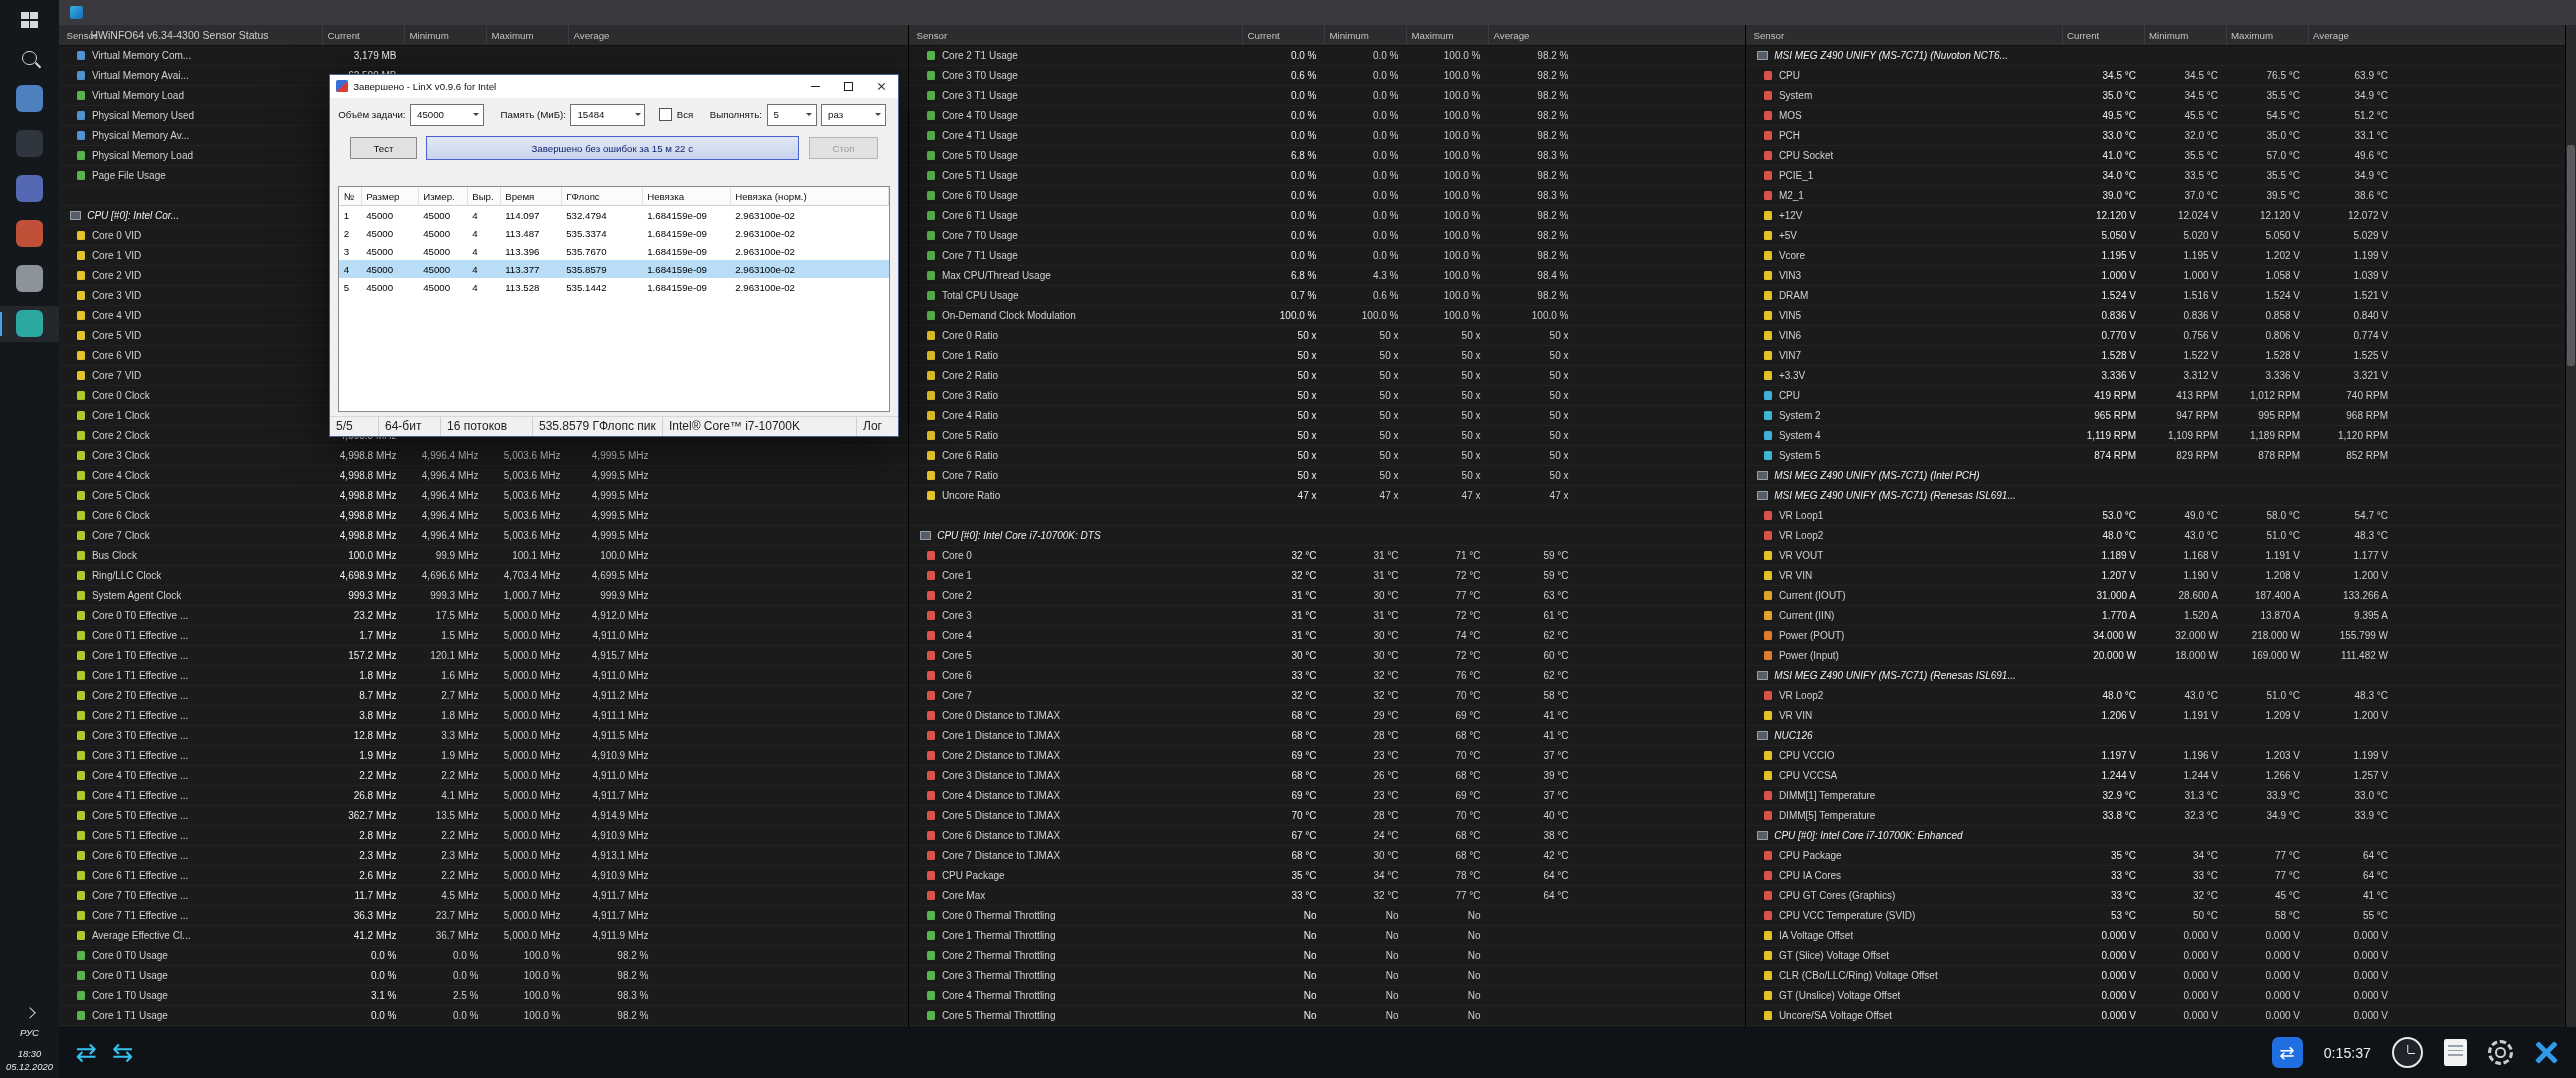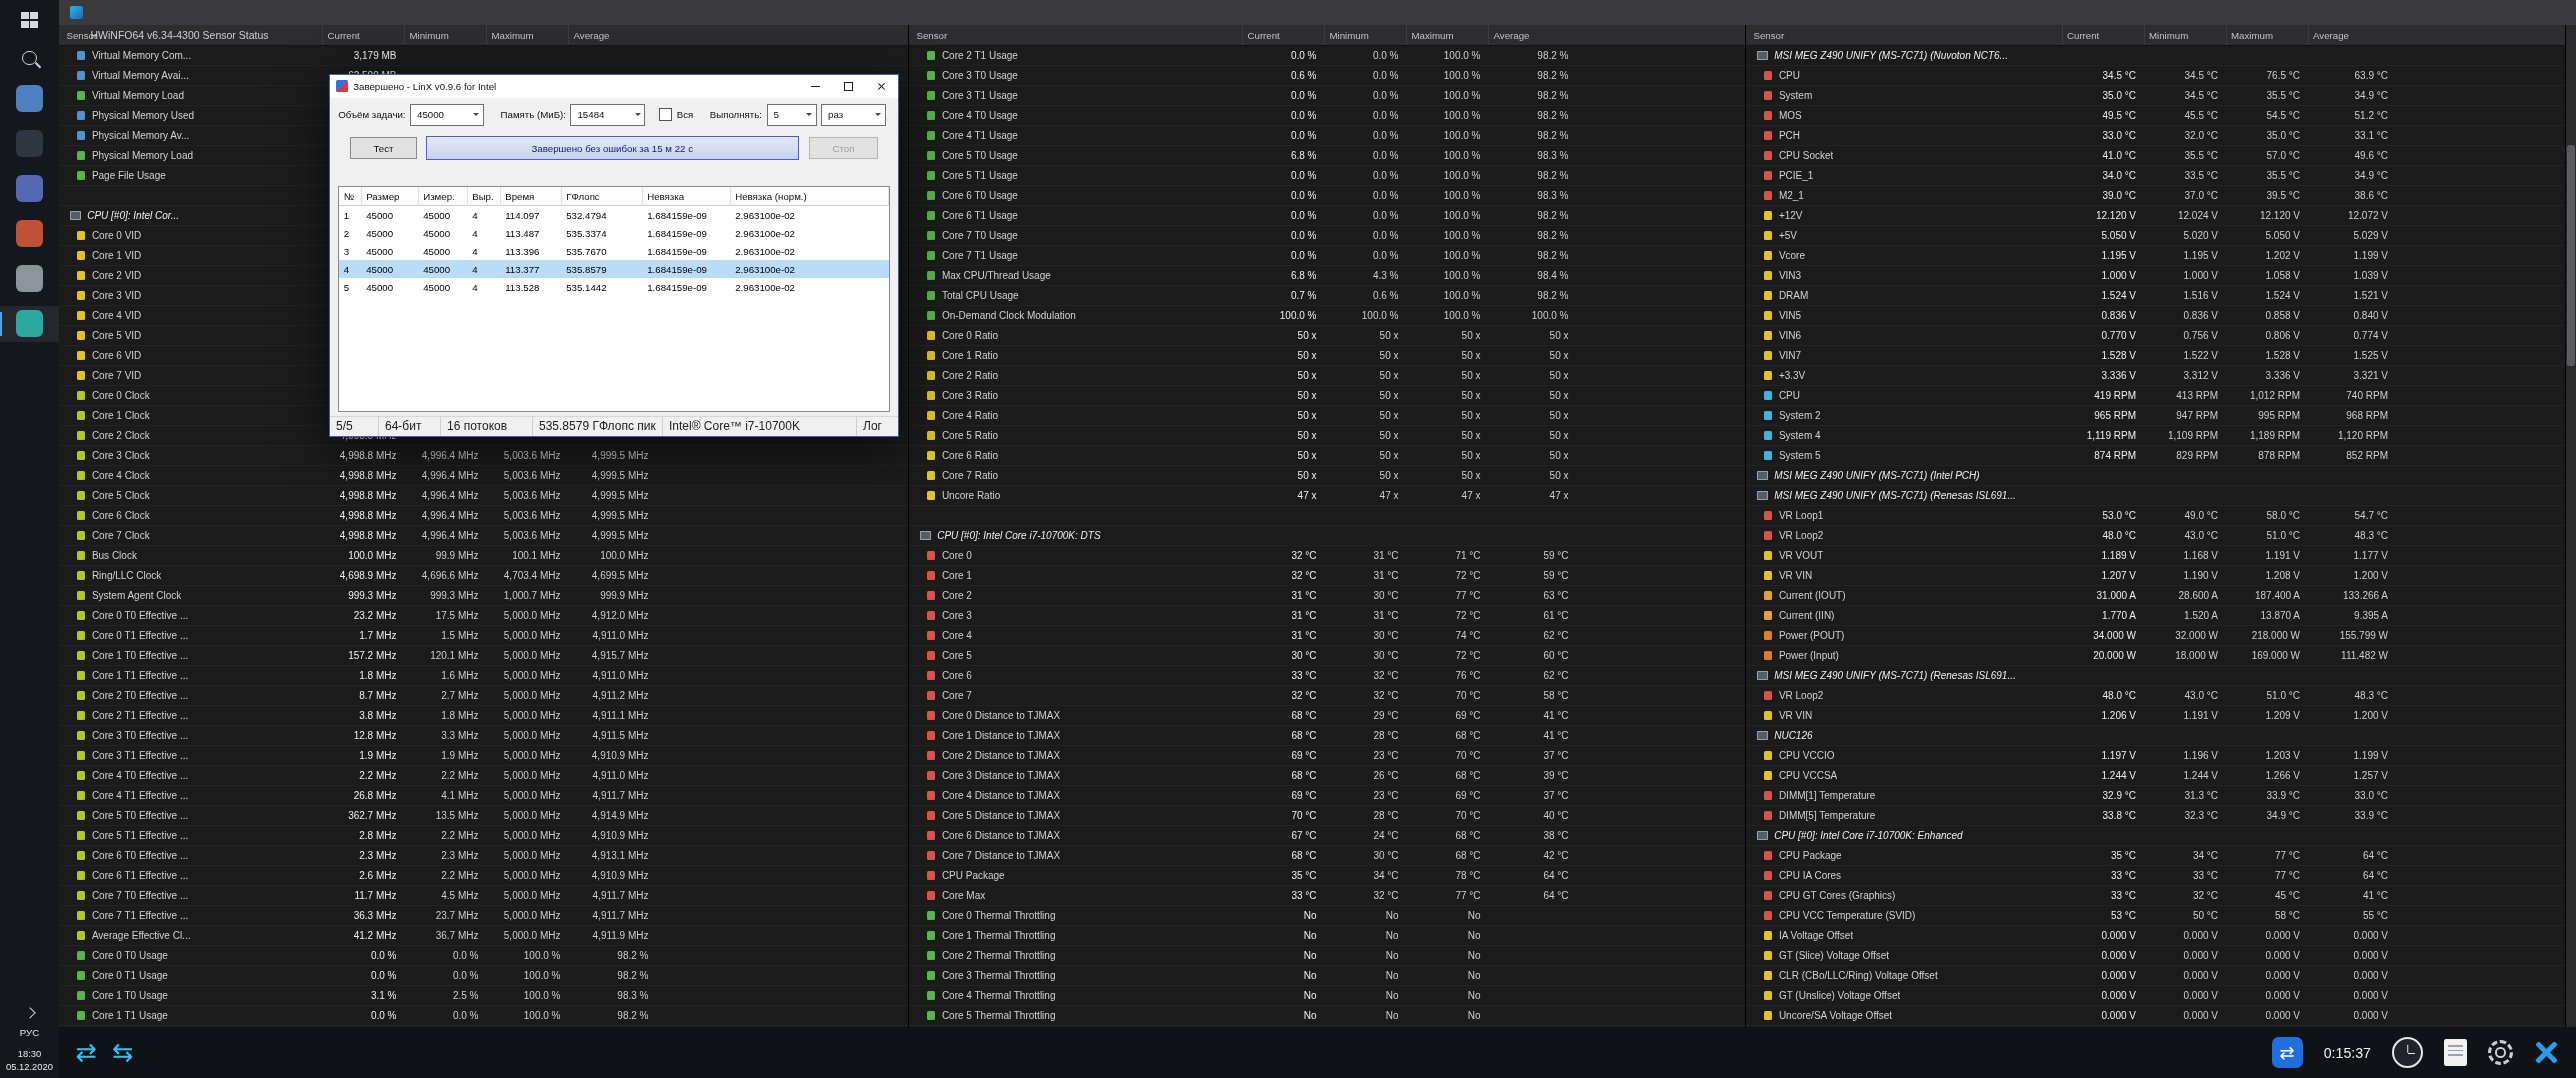--- a/index.html
+++ b/index.html
@@ -102,21 +102,21 @@
   .win-logo{width:16.5px;height:16.5px;display:grid;grid-template-columns:1fr 1fr;grid-template-rows:1fr 1fr;gap:1.5px;}
   .win-logo span{background:#d5d9de;}
   .tb-search{width:100%;height:36px;display:flex;align-items:center;justify-content:center;}
   .search-shape{width:12.7px;height:12.7px;border:1.5px solid #cfd3d8;border-radius:50%;position:relative;}
   .search-shape::after{content:"";position:absolute;width:1.5px;height:6.7px;background:#cfd3d8;right:-3px;bottom:-4.5px;transform:rotate(-45deg);}
   .tb-apps{display:flex;flex-direction:column;align-items:center;gap:9px;margin-top:4.5px;}
   .tb-app{width:59px;height:36px;display:flex;align-items:center;justify-content:center;position:relative;}
   .tb-app-glyph{width:27px;height:27px;border-radius:6px;}
   .tb-app.active{background:rgba(255,255,255,0.07);}
   .tb-app.active::before{content:"";position:absolute;left:0;top:6px;bottom:6px;width:2.2px;background:#4aa3e8;}
-  .tb-bottom{margin-top:auto;display:flex;flex-direction:column;align-items:center;gap:9.7px;padding-bottom:4.5px;width:100%;}
+  .tb-bottom{margin-top:auto;display:flex;flex-direction:column;align-items:center;gap:9.7px;padding-bottom:4.5px;width:100%;font-style:italic;}
   .tb-chevron{width:6.7px;height:6.7px;border-right:1.5px solid #cfd3d8;border-bottom:1.5px solid #cfd3d8;transform:rotate(-45deg);}
   .tb-lang{color:#e8e8e8;font-size:9.7px;}
   .tb-clock{color:#e8e8e8;font-size:9.4px;text-align:center;line-height:1.4;}
 
   
   .bottom-taskbar{position:absolute;left:59px;right:0;bottom:0;height:51px;background:#0f1216;z-index:90;
                   display:flex;align-items:center;}
   .bb-pinned{display:flex;align-items:center;gap:15px;margin-left:16.5px;}
   .bb-glyph{font-size:25.5px;color:#35c0f0;line-height:1;}
   .bb-tray{margin-left:auto;display:flex;align-items:center;gap:21px;padding-right:16.5px;}

